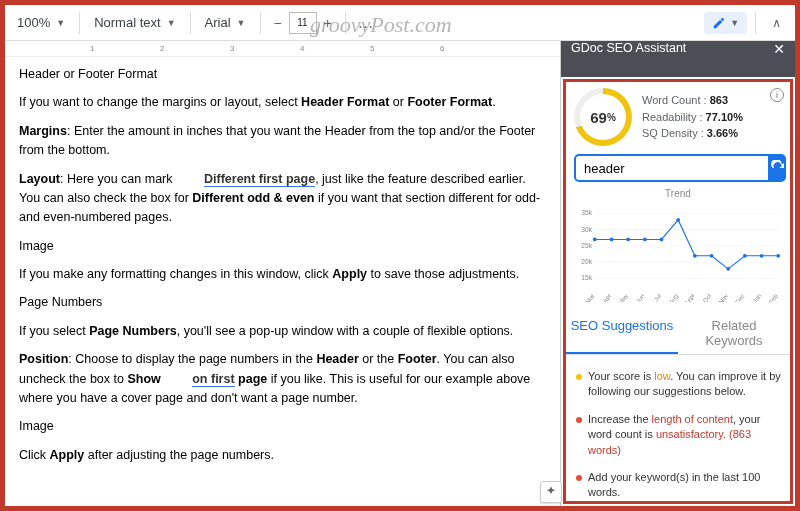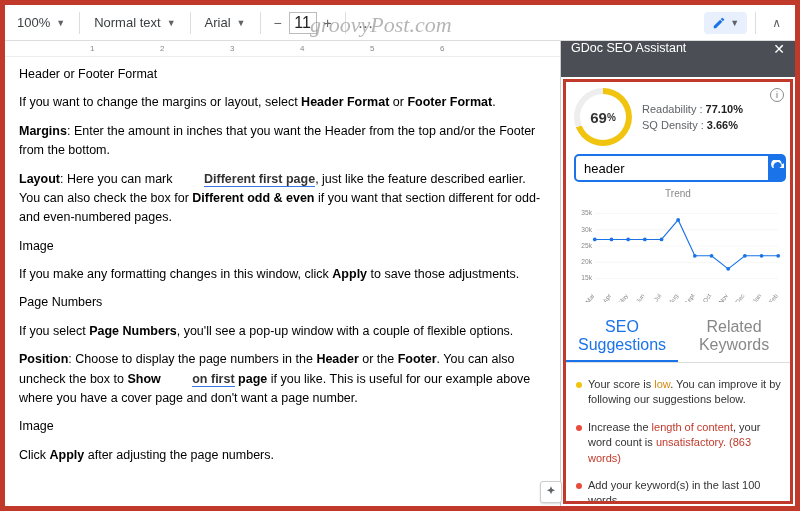--- a/index.html
+++ b/index.html
@@ -4,21 +4,21 @@
 <style>
   * { box-sizing: border-box; margin: 0; padding: 0; }
   body { font-family: Arial, sans-serif; font-size: 13px; color: #222; background: #fff; width: 800px; height: 511px; overflow: hidden; position: relative; }
   .app { display: flex; flex-direction: column; width: 100%; height: 100%; border: 5px solid #c0392b; }
   .toolbar { display: flex; align-items: center; height: 36px; border-bottom: 1px solid #ddd; padding: 0 6px; gap: 4px; background: #fff; }
   .tb-sep { width: 1px; height: 22px; background: #ddd; margin: 0 4px; }
   .tb-select { display: flex; align-items: center; gap: 6px; padding: 2px 6px; font-size: 13px; color: #3c4043; cursor: pointer; }
   .chev { font-size: 9px; color: #5f6368; }
   .font-size-group { display: flex; align-items: center; gap: 2px; }
   .fs-btn { width: 18px; height: 22px; display: flex; align-items: center; justify-content: center; font-size: 14px; color: #5f6368; border-radius: 3px; cursor: pointer; }
-  .fs-val { width: 28px; height: 22px; border: 1px solid #bbb; display: flex; align-items: center; justify-content: center; font-size: 16px; }
+  .fs-val { width: 28px; height: 22px; border: 1px solid #bbb; display: flex; align-items: center; justify-content: center; font-size: 10px; }
   .more-dots { font-size: 16px; color: #5f6368; padding: 0 4px; cursor: pointer; }
   .watermark { position: absolute; left: 310px; top: 12px; font-family: Georgia, serif; font-size: 22px; color: rgba(120,120,120,0.55); font-style: italic; pointer-events: none; }
   .pen { width: 14px; height: 14px; }
   .edit-mode { display: flex; align-items: center; gap: 4px; background: #e8f0fe; border-radius: 4px; padding: 4px 8px; cursor: pointer; margin-left: auto; }
   .collapse { padding: 0 8px; font-size: 12px; color: #5f6368; cursor: pointer; }
   .main { display: flex; flex: 1; overflow: hidden; }
   .editor-area { flex: 1; display: flex; flex-direction: column; overflow: hidden; background: #f8f8f8; }
   .ruler { height: 16px; background: #fff; border-bottom: 1px solid #eee; font-size: 8px; color: #888; display: flex; align-items: center; padding-left: 18px; position: relative; }
   .ruler span { position: absolute; }
   .doc { flex: 1; overflow-y: auto; background: #fff; padding: 8px 14px 8px 14px; font-size: 12.5px; line-height: 1.55; color: #000; }
@@ -36,21 +36,21 @@
   .stats b { color: #222; }
   .info-i { position: absolute; top: 0; right: -2px; width: 14px; height: 14px; border: 1px solid #888; border-radius: 50%; font-size: 9px; display: flex; align-items: center; justify-content: center; color: #666; }
   .search-row { display: flex; margin-bottom: 6px; }
   .search-input { flex: 1; height: 28px; border: 2px solid #1a73e8; border-radius: 5px 0 0 5px; padding: 0 8px; font-size: 13px; outline: none; }
   .search-btn { width: 34px; height: 28px; background: #1a73e8; border: none; border-radius: 0 5px 5px 0; color: #fff; display: flex; align-items: center; justify-content: center; cursor: pointer; }
   .vol-row { font-size: 10.5px; color: #5f6368; display: flex; justify-content: space-between; margin-bottom: 4px; }
   .trend-label { text-align: center; font-size: 10px; color: #888; margin-bottom: 8px; }
   .chart { height: 95px; position: relative; margin-bottom: 8px; }
   .chart svg { width: 100%; height: 100%; }
   .tabs { display: flex; border-bottom: 1px solid #ddd; margin: 6px -8px 8px; }
-  .tab { flex: 1; text-align: center; font-size: 16px; padding: 8px 4px 6px; color: #888; cursor: pointer; }
+  .tab { flex: 1; text-align: center; font-size: 13px; padding: 8px 4px 6px; color: #888; cursor: pointer; }
   .tab.active { color: #1a73e8; border-bottom: 2px solid #1a73e8; font-weight: 500; }
   .sugg { list-style: none; font-size: 11px; color: #333; }
   .sugg li { padding: 6px 0 6px 14px; position: relative; line-height: 1.4; }
   .sugg li::before { content: ''; position: absolute; left: 2px; top: 11px; width: 6px; height: 6px; border-radius: 50%; }
   .dot-y::before { background: #f1c40f; }
   .dot-r::before { background: #e74c3c; }
   .sugg .hl-y { color: #d68910; }
   .sugg .hl-r { color: #c0392b; }
   .explore-btn { position: absolute; bottom: 8px; left: 540px; width: 22px; height: 22px; background: #fff; border: 1px solid #ccc; border-radius: 3px; display:flex; align-items:center; justify-content:center; box-shadow: 0 1px 2px rgba(0,0,0,0.15); cursor:pointer; }
 </style>
@@ -125,20 +125,21 @@
       </div>
       <div class="sb-body">
         <div class="score-row">
           <div class="score-circle">
             <div class="score-inner">
                 <span>69</span>
                 <span style="font-size:10px">%</span>
               </div>
           </div>
           <div class="stats">
+            <div><span>Word Count :</span>&nbsp;<b>863</b></div>
             <div><span>Readability :</span>&nbsp;<b>77.10%</b></div>
             <div><span>SQ Density :</span>&nbsp;<b>3.66%</b></div>
           </div>
           <div class="info-i">i</div>
         </div>
         <div class="search-row">
           <input class="search-input" value="header" style="">
           <button class="search-btn">
             <svg width="16" height="16" viewBox="0 0 24 24">
                 <path fill="#fff" d="M17.65 6.35A8 8 0 104 12h2a6 6 0 1111.3-2.7L14 12h7V5l-3.35 1.35z"></path>

